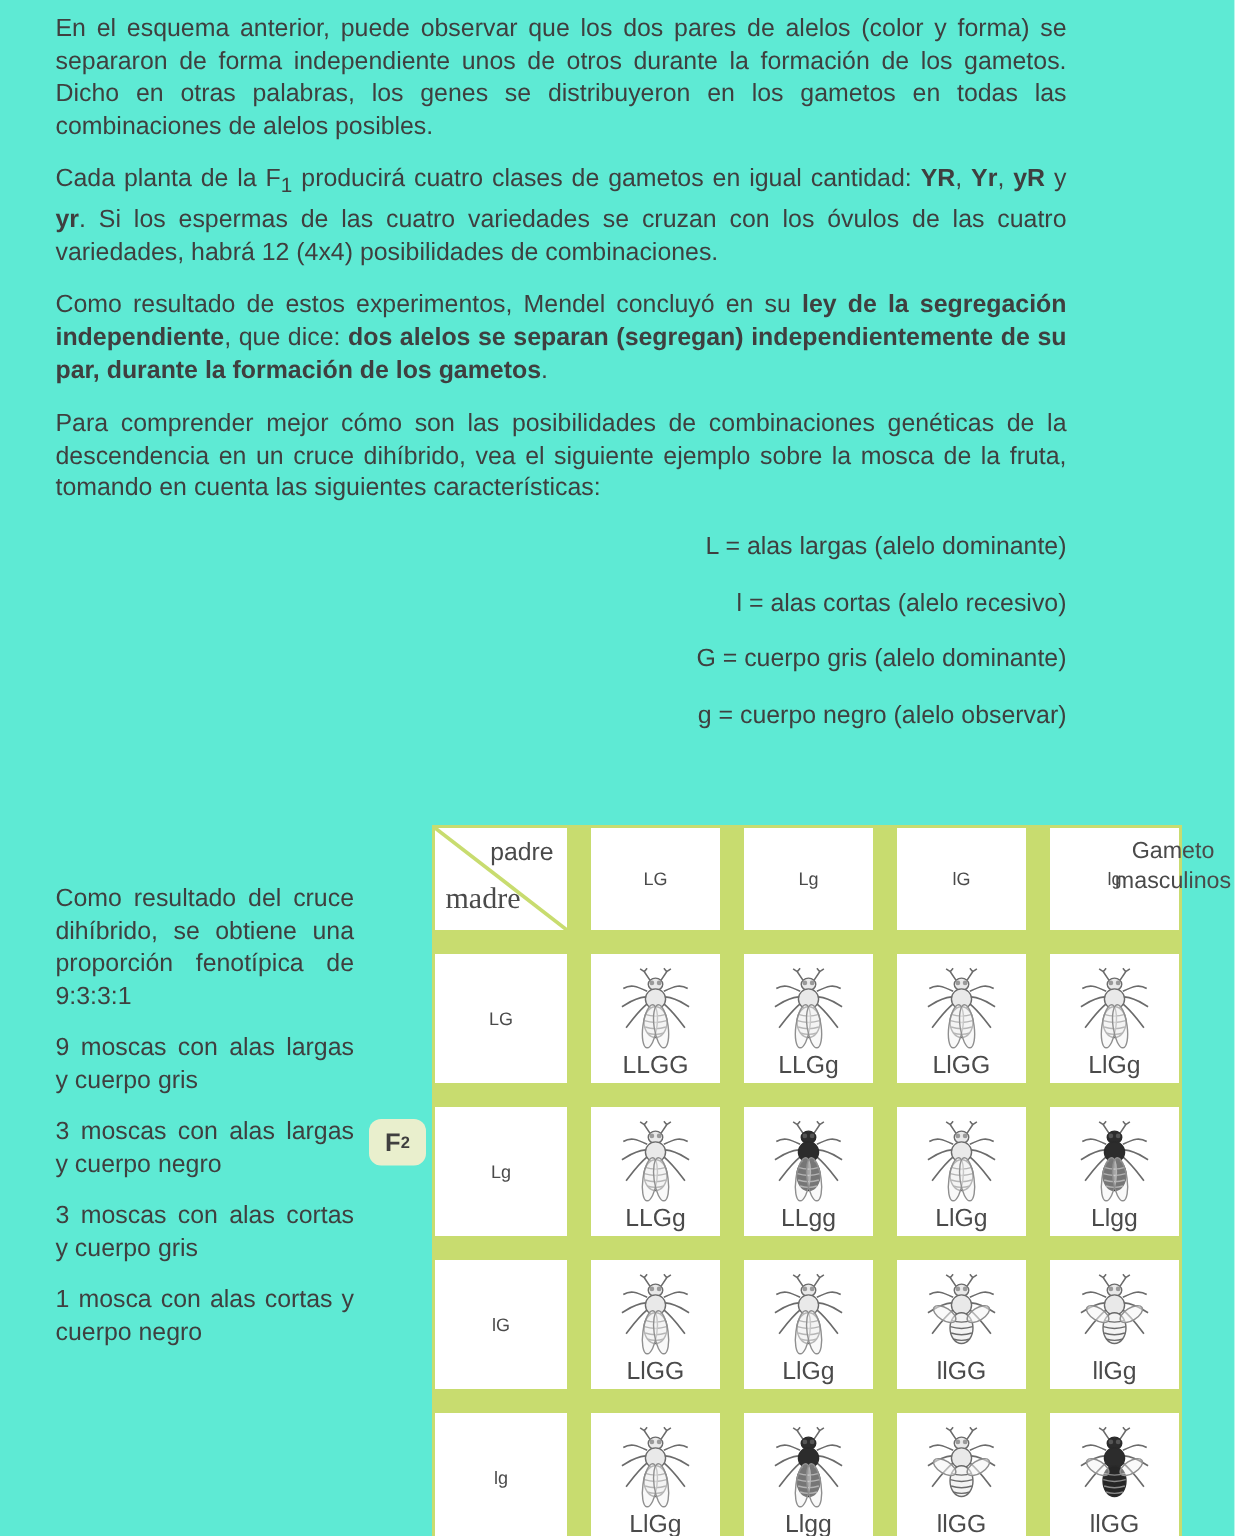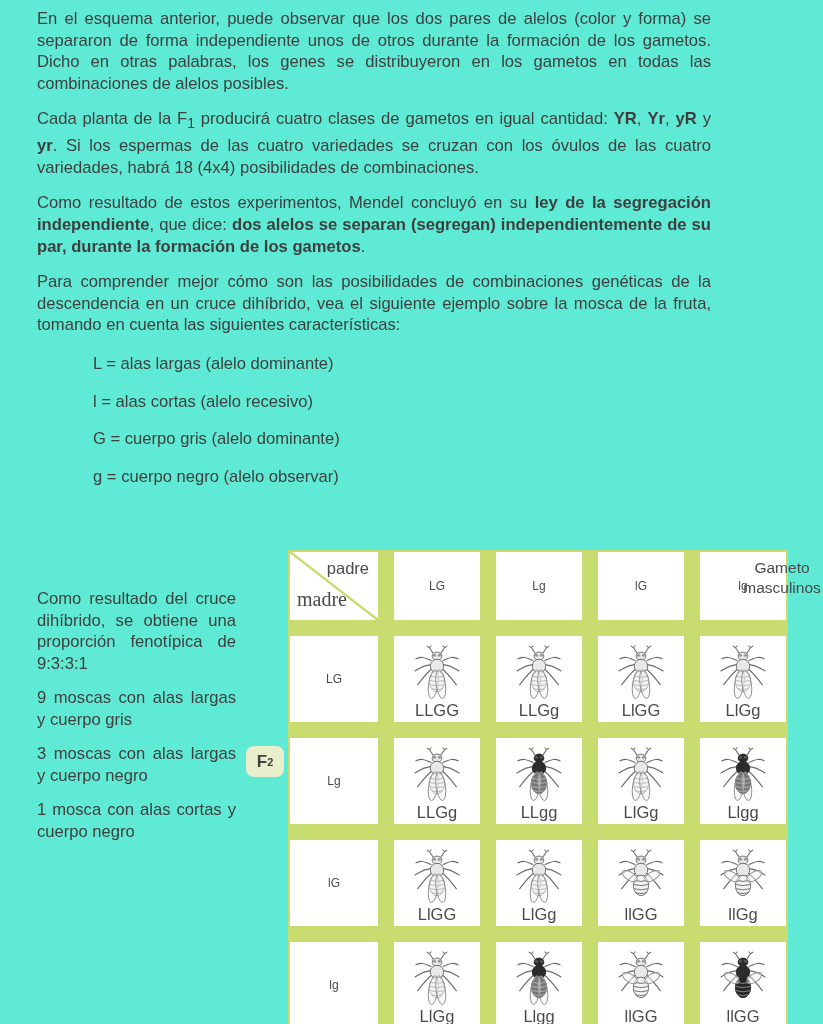--- a/index.html
+++ b/index.html
@@ -5,21 +5,21 @@
   html,body{margin:0;padding:0;background:#fff;}
   .page{position:relative;width:823px;height:1024px;background:#5eead4;
         font-family:"Liberation Sans", sans-serif;color:#3f3f3f;overflow:hidden;}
 
   
   .intro{position:absolute;left:37px;top:8px;width:674px;
          font-size:16.6px;line-height:21.6px;text-align:justify;}
   .intro p{margin:0 0 14px 0;}
   .intro b{font-weight:bold;}
   .allele-list{list-style:none;margin:17px 0 0 56px;padding:0;text-align:left;}
-  .allele-list li{margin:0 0 16px 0;}
+  .allele-list li{margin:0 0 16px 0;text-align:right;}
 
   
   .sidebar{position:absolute;left:37px;top:588px;width:199px;
            font-size:16.6px;line-height:21.5px;text-align:justify;}
   .sidebar p{margin:0 0 13px 0;}
 
   
   .f2-badge{position:absolute;left:246px;top:746px;width:38px;height:31px;
             border-radius:8px;display:flex;align-items:center;justify-content:center;
             font-weight:bold;font-size:17px;color:#3f3f3f;}
@@ -45,36 +45,37 @@
   #male-label{left:737px;top:558px;width:90px;}
   #female-label{left:288px;top:979px;width:92px;}
 </style>
 </head>
 <body>
 
 <div class="page">
 
   <div class="intro">
     <p>En el esquema anterior, puede observar que los dos pares de alelos (color y forma) se separaron de forma independiente unos de otros durante la formación de los gametos. Dicho en otras palabras, los genes se distribuyeron en los gametos en todas las combinaciones de alelos posibles.</p>
-    <p><span>Cada planta de la F</span><sub>1</sub><span> producirá cuatro clases de gametos en igual cantidad: </span><b>YR</b><span>, </span><b>Yr</b><span>, </span><b>yR</b><span> y </span><b>yr</b><span>. Si los espermas de las cuatro variedades se cruzan con los óvulos de las cuatro variedades, habrá 18 (4x4) posibilidades de combinaciones.</span></p>
+    <p><span>Cada planta de la F</span><sub>1</sub><span> producirá cuatro clases de gametos en igual cantidad: </span><b>YR</b><span>, </span><b>Yr</b><span>, </span><b>yR</b><span> y </span><b>yr</b><span>. Si los espermas de las cuatro variedades se cruzan con los óvulos de las cuatro variedades, habrá 12 (4x4) posibilidades de combinaciones.</span></p>
     <p><span>Como resultado de estos experimentos, Mendel concluyó en su </span><b>ley de la segregación independiente</b><span>, que dice: </span><b>dos alelos se separan (segregan) independientemente de su par, durante la formación de los gametos</b><span>.</span></p>
     <p>Para comprender mejor cómo son las posibilidades de combinaciones genéticas de la descendencia en un cruce dihíbrido, vea el siguiente ejemplo sobre la mosca de la fruta, tomando en cuenta las siguientes características:</p>
     <ul class="allele-list" id="allele-list">
         <li>L = alas largas (alelo dominante)</li>
         <li>l = alas cortas (alelo recesivo)</li>
         <li>G = cuerpo gris (alelo dominante)</li>
         <li>g = cuerpo negro (alelo observar)</li>
       </ul>
   </div>
 
   <div class="sidebar">
     <p>Como resultado del cruce dihíbrido, se obtiene una proporción fenotípica de 9:3:3:1</p>
     <div id="sidebar-items">
         <p>9 moscas con alas largas y cuerpo gris</p>
         <p>3 moscas con alas largas y cuerpo negro</p>
+        <p>3 moscas con alas cortas y cuerpo gris</p>
         <p>1 mosca con alas cortas y cuerpo negro</p>
       </div>
   </div>
 
   <div class="f2-badge" id="f2-badge" style="background: rgb(233, 239, 205);">
       <span>F</span>
       <sub>2</sub>
     </div>
 
   <div class="punnett" id="punnett-grid" style="background: rgb(200, 220, 111);">

